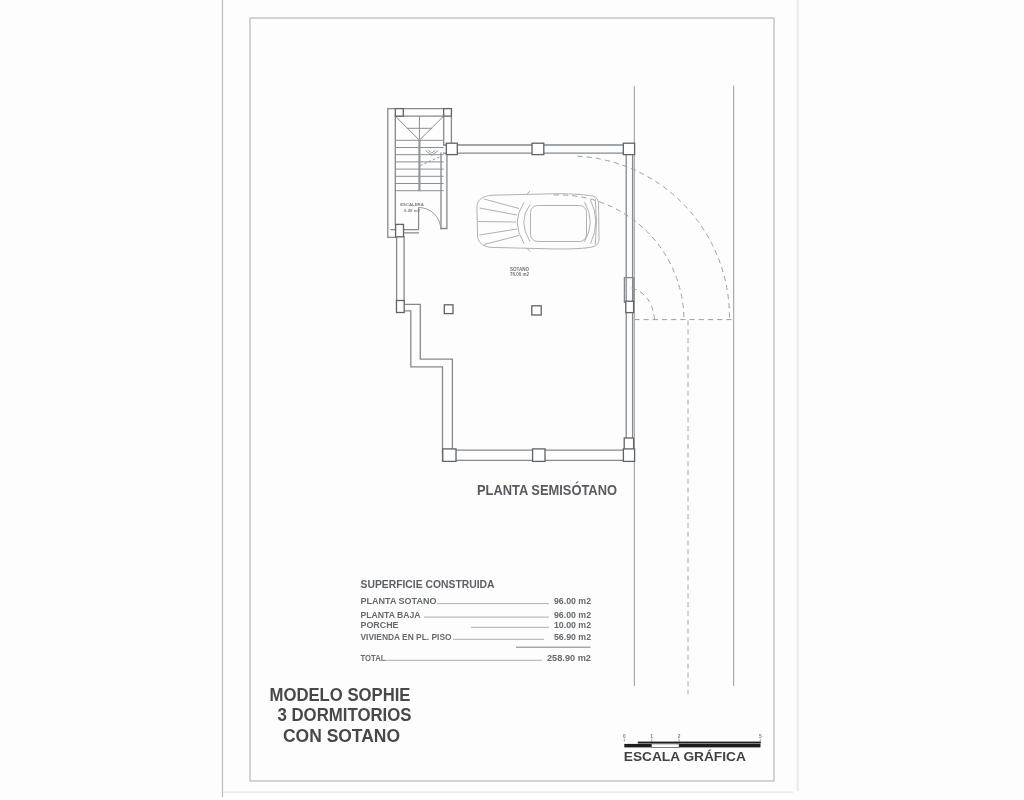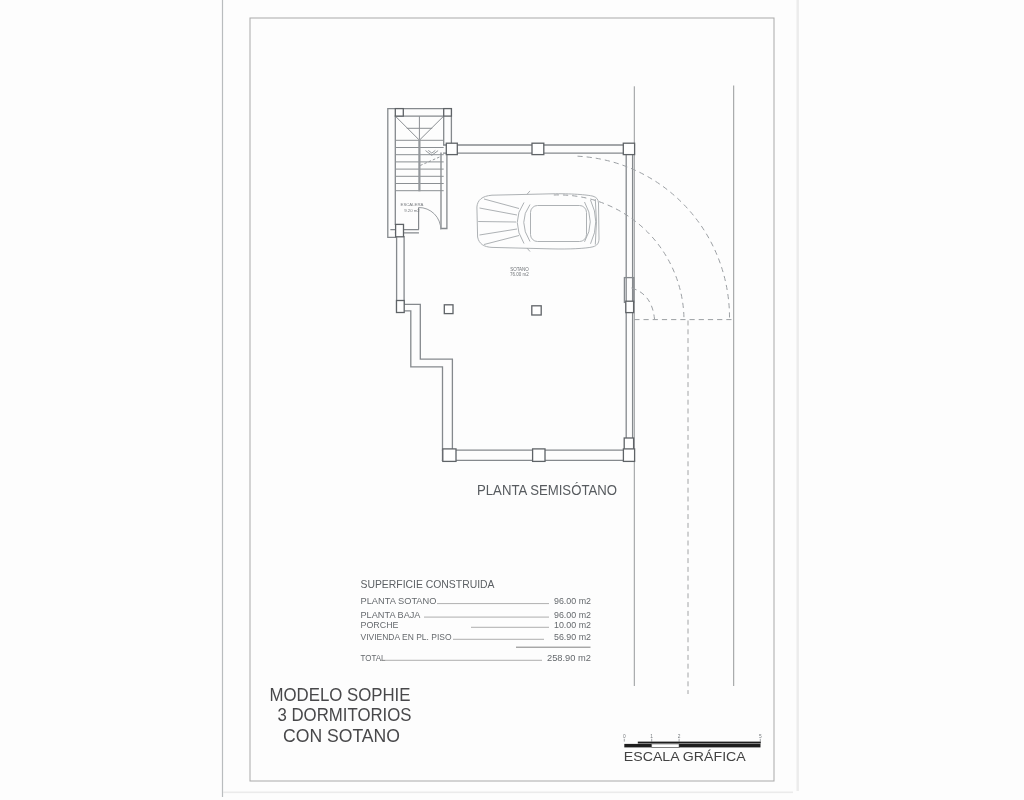--- a/index.html
+++ b/index.html
@@ -1,17 +1,17 @@
 <!DOCTYPE html>
 <html><head>
 <meta charset="utf-8">
 <style>
   html,body{margin:0;padding:0;background:#fdfdfd;}
   body{width:1024px;height:800px;overflow:hidden;font-family:"Liberation Sans",sans-serif;}
-  .wrap{position:relative;width:824px;height:800px;filter:blur(0.4px);}
+  .wrap{position:relative;width:824px;height:800px;filter:blur(0.4px);font-weight:bold;}
   svg{position:absolute;top:0;left:0;}
   text{font-family:"Liberation Sans",sans-serif;}
 </style>
 </head>
 <body>
 <div class="wrap">
 <svg width="1024" height="800" viewBox="0 0 1024 800">
 
 <line x1="222.5" y1="0" x2="222.5" y2="797" stroke="#b9bcbe" stroke-width="1.2"></line>
 

